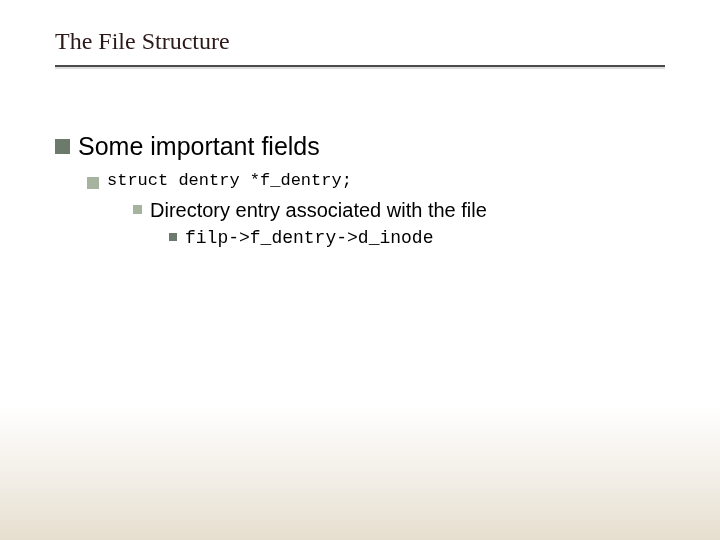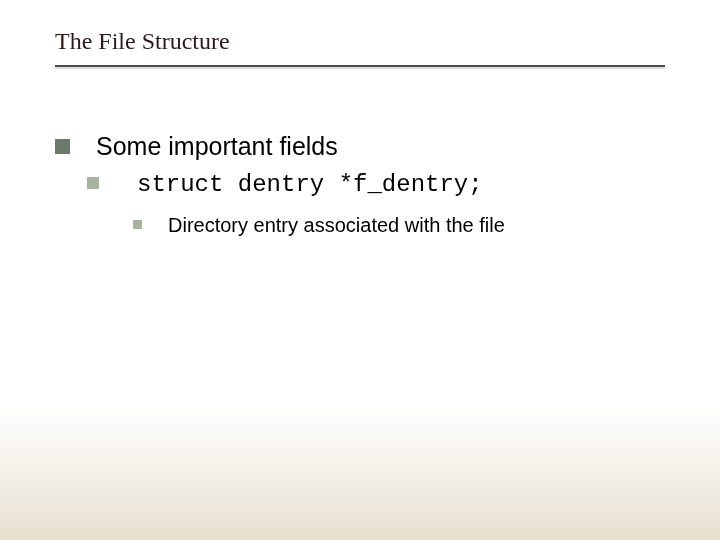--- a/index.html
+++ b/index.html
@@ -39,39 +39,39 @@
   }
   .content {
     position: absolute;
     left: 55px;
     top: 132px;
     right: 55px;
   }
   .bullet-row {
     display: flex;
     align-items: flex-start;
-    gap: 26px;
+    gap: 8px;
   }
   .sq {
     flex: 0 0 auto;
     display: inline-block;
   }
   .sq-l1 { width: 15px; height: 15px; background: #6b7a6b; margin-top: 7px; }
   .sq-l2 { width: 12px; height: 12px; background: #a6b49f; margin-top: 6px; }
   .sq-l3 { width: 9px;  height: 9px;  background: #a6b49f; margin-top: 6px; }
   .sq-l4 { width: 8px;  height: 8px;  background: #6b7a6b; margin-top: 5px; }
 
   .txt-l1 { font-size: 25px; color: #000; }
-  .txt-l2 { font-size: 24px; color: #000; font-family: "Courier New", Courier, monospace; margin-left: 12px; }
+  .txt-l2 { font-size: 17px; color: #000; font-family: "Courier New", Courier, monospace; }
   .txt-l3 { font-size: 20px; color: #000; }
   .txt-l4 { font-size: 18px; color: #000; font-family: "Courier New", Courier, monospace; }
 
   .indent-l1 { margin-left: 0px;  margin-top: 0px; }
   .indent-l2 { margin-left: 32px; margin-top: 10px; }
-  .indent-l3 { margin-left: 78px; margin-top: 16px; }
+  .indent-l3 { margin-left: 78px; margin-top: 9px; }
   .indent-l4 { margin-left: 114px; margin-top: 6px; }
 </style>
 </head>
 <body>
 <div class="slide">
 
   <div class="title-wrap">
     <h1 class="title">The File Structure</h1>
     <div class="rule"></div>
   </div>
@@ -87,16 +87,20 @@
       <span class="sq sq-l2"></span>
       <span class="txt-l2">struct dentry *f_dentry;</span>
     </div>
 
     <div class="bullet-row indent-l3">
       <span class="sq sq-l3"></span>
       <span class="txt-l3">Directory entry associated with the file</span>
     </div>
 
 
+    <div class="bullet-row indent-l4">
+      <span class="sq sq-l4"></span>
+      <span class="txt-l4">filp-&gt;f_dentry-&gt;d_inode</span>
+    </div>
 
   </div>
 
 </div>
 
 </body></html>

